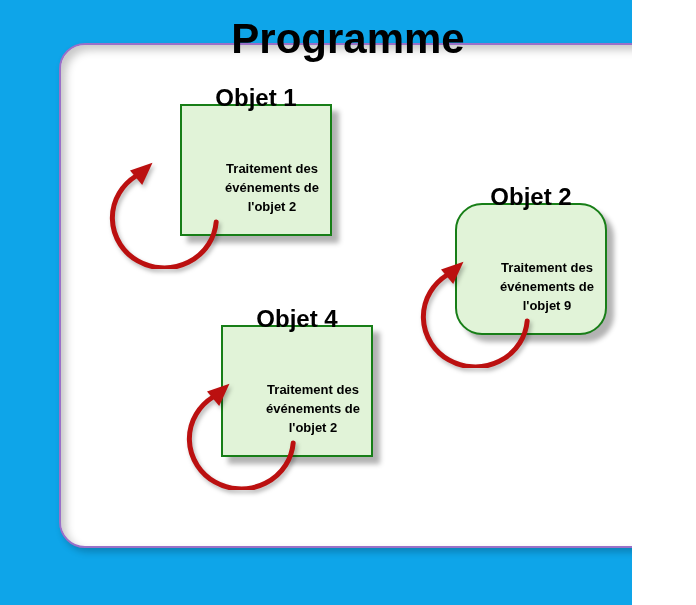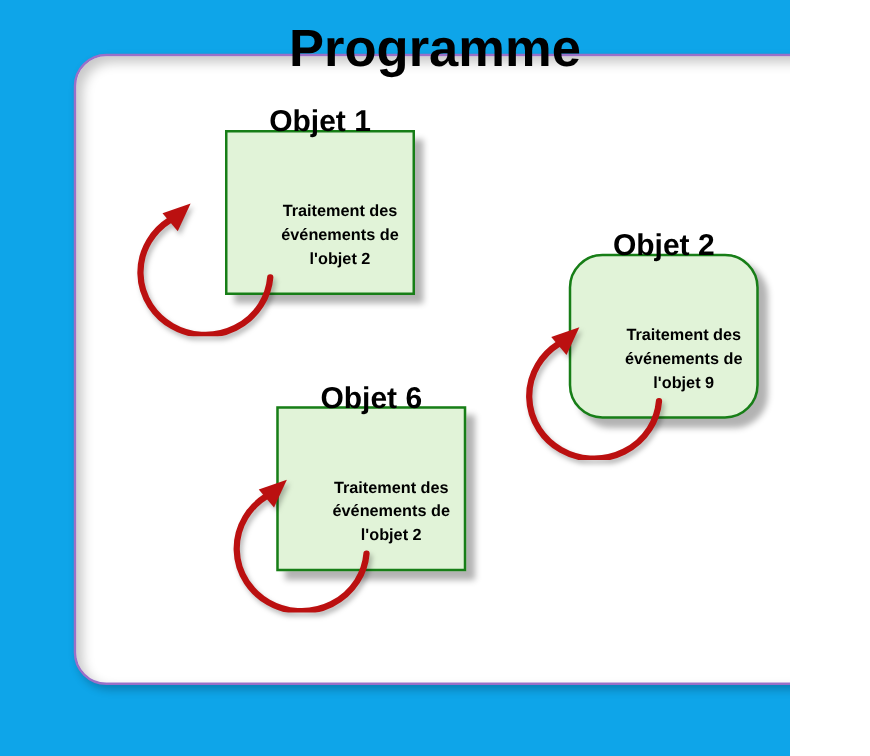--- a/index.html
+++ b/index.html
@@ -114,21 +114,21 @@
   <div class="node n2">
     <div class="node-label">Objet 2</div>
     <div class="node-text">
       <div>Traitement des</div>
       <div>événements de</div>
       <div>l'objet 9</div>
     </div>
   </div>
 
   <div class="node n3">
-    <div class="node-label">Objet 6</div>
+    <div class="node-label">Objet 4</div>
     <div class="node-text">
       <div>Traitement des</div>
       <div>événements de</div>
       <div>l'objet 2</div>
     </div>
   </div>
 
   <svg class="arrow a1" width="120" height="115" viewBox="0 0 120 115">
     <path d="M108.2 67.9 A52 50 0 1 1 28 22" fill="none" stroke="var(--arrow, #bb1010)" stroke-width="5" stroke-linecap="round"></path>
     <polygon points="44.5,8.7 34.2,30.9 22,16.5" fill="var(--arrow, #bb1010)"></polygon>

